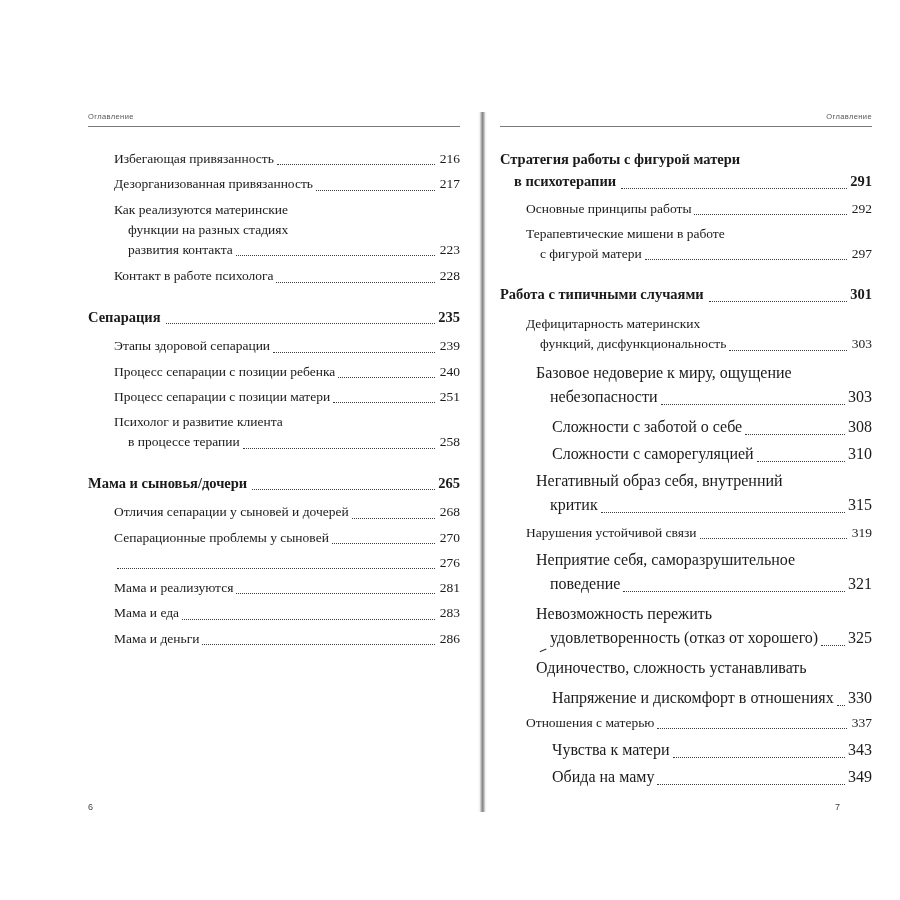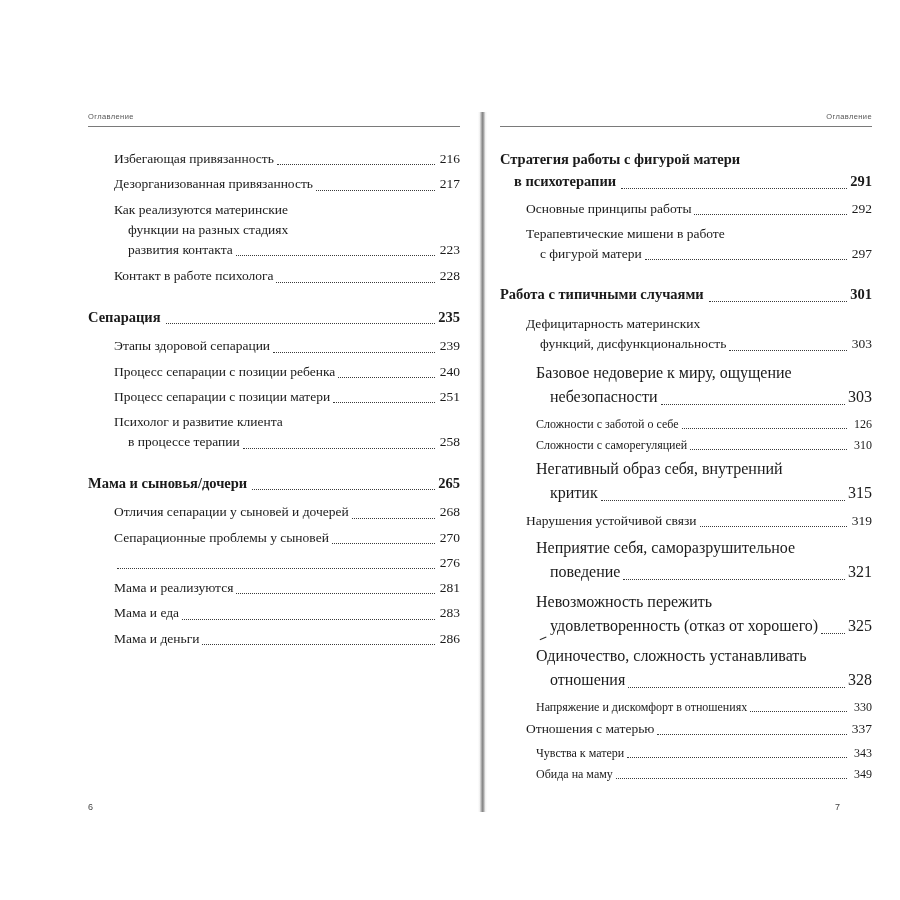--- a/index.html
+++ b/index.html
@@ -89,22 +89,22 @@
     margin-bottom: 8px;
   }
   .lvl-part .lbl { padding-right: 2px; }
 
   .lvl-1 {
     font-size: 13.5px;
     margin-left: 26px;
     margin-bottom: 5px;
   }
   .lvl-2 {
-    font-size: 12px;
-    margin-left: 36px;
+    font-size: 16px;
+    margin-left: 52px;
     margin-bottom: 3px;
   }
 
   
   .entry-multi {
     margin-bottom: 6px;
   }
   .entry-multi .first-line {
     display: block;
   }
@@ -285,21 +285,21 @@
           <div class="first-line">Базовое недоверие к миру, ощущение</div>
           <div class="cont-line">
             <span class="lbl">небезопасности</span>
             <span class="leader"></span>
             <span class="pg">303</span>
           </div>
         </div>
         <div class="entry lvl-2">
           <span class="lbl">Сложности с заботой о себе</span>
           <span class="leader"></span>
-          <span class="pg">126</span>
+          <span class="pg">308</span>
         </div>
         <div class="entry lvl-2">
           <span class="lbl">Сложности с саморегуляцией</span>
           <span class="leader"></span>
           <span class="pg">310</span>
         </div>
         <div class="entry lvl-2 entry-multi" style="display: block;">
           <div class="first-line">Негативный образ себя, внутренний</div>
           <div class="cont-line">
             <span class="lbl">критик</span>
@@ -324,25 +324,20 @@
           <div class="first-line">Невозможность пережить</div>
           <div class="cont-line">
             <span class="tick"></span>
             <span class="lbl">удовлетворенность (отказ от хорошего)</span>
             <span class="leader"></span>
             <span class="pg">325</span>
           </div>
         </div>
         <div class="entry lvl-2 entry-multi" style="display: block;">
           <div class="first-line">Одиночество, сложность устанавливать</div>
-          <div class="cont-line">
-            <span class="lbl">отношения</span>
-            <span class="leader"></span>
-            <span class="pg">328</span>
-          </div>
         </div>
         <div class="entry lvl-2">
           <span class="lbl">Напряжение и дискомфорт в отношениях</span>
           <span class="leader"></span>
           <span class="pg">330</span>
         </div>
         <div class="entry lvl-1">
           <span class="lbl">Отношения с матерью</span>
           <span class="leader"></span>
           <span class="pg">337</span>

